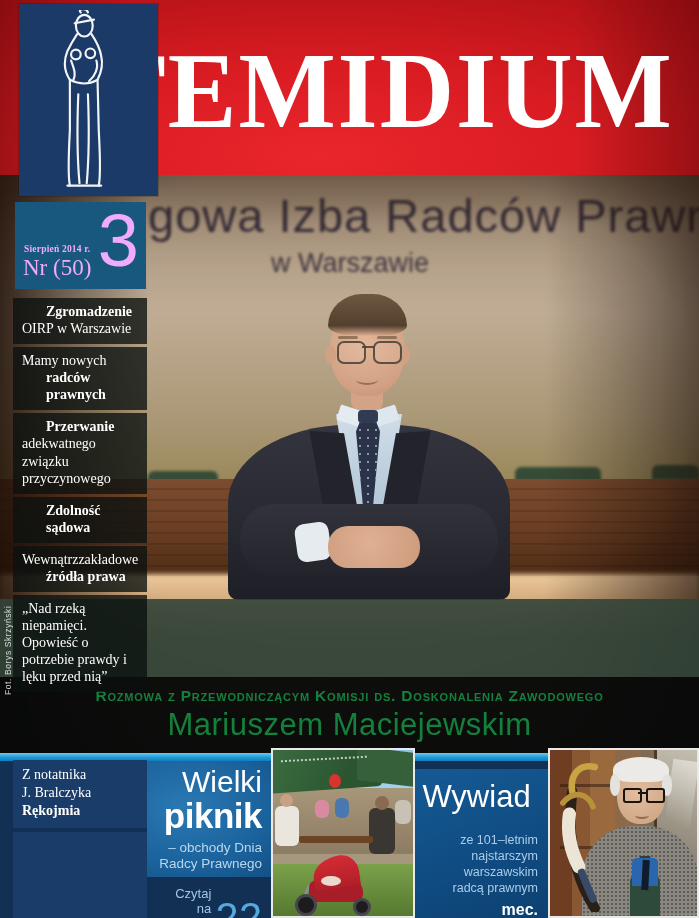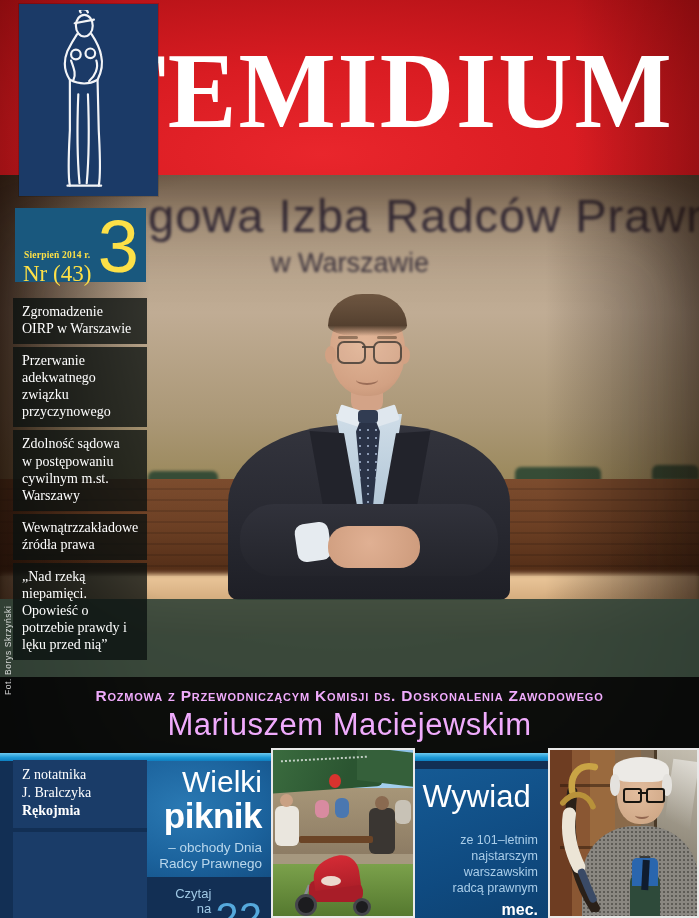--- a/index.html
+++ b/index.html
@@ -72,33 +72,33 @@
       linear-gradient(90deg,rgba(25,12,6,.8),rgba(25,12,6,0) 150px,rgba(25,12,6,0) 78%,rgba(20,10,5,.5)),
       radial-gradient(ellipse 90% 75% at 50% 38%,rgba(0,0,0,0) 55%,rgba(22,11,5,.55) 100%);
     box-shadow:inset 0 40px 80px rgba(40,20,8,.35);}
 
   
   .headline-band{position:absolute;left:0;top:425px;width:699px;height:78px;background:rgba(50,68,57,.9);
     text-align:center;color:#fff;z-index:3;}
   .headline-band h2{margin:4px 0 0;font-size:40px;line-height:1.0;font-weight:bold;letter-spacing:-.5px;}
   .headline-band .l2{margin:0;font-size:38px;line-height:1.0;font-weight:400;letter-spacing:-.5px;}
   .kicker-band{position:absolute;left:0;top:503px;width:699px;height:76px;background:rgba(6,9,9,.94);
-    text-align:center;color:#f0abfc;z-index:3;}
+    text-align:center;color:#15803d;z-index:3;}
   .kicker{margin:10px 0 0;font-size:15.5px;font-weight:bold;font-variant:small-caps;letter-spacing:.8px;}
   .kicker-name{margin:2px 0 0;font-size:31px;font-weight:400;letter-spacing:.5px;}
 
   
-  .issue-box{position:absolute;left:15px;top:208px;width:131px;height:74px;background:#19587e;z-index:6;color:#fde047;}
+  .issue-box{position:absolute;left:15px;top:202px;width:131px;height:87px;background:#19587e;z-index:6;color:#f0abfc;}
   .issue-date{position:absolute;left:9px;top:42px;font-family:"Liberation Serif",serif;font-size:9.5px;font-weight:bold;letter-spacing:.2px;}
   .issue-nr{position:absolute;left:8px;top:53px;font-family:"Liberation Serif",serif;font-size:23px;}
   .issue-number{position:absolute;right:7px;top:2px;font-size:74px;font-weight:300;line-height:1;}
   .sidebar{position:absolute;left:13px;top:298px;width:134px;z-index:6;}
   .sb-item{background:rgba(10,17,15,.78);color:#fff;font-family:"Liberation Serif",serif;
     font-size:14px;line-height:1.22;padding:5px 4px 7px 9px;margin-bottom:3px;}
-  .sb-item .b{font-weight:normal;}
+  .sb-item .b{font-weight:bold;margin-left:24px;}
   .photo-credit{position:absolute;left:3px;top:695px;width:130px;z-index:6;
     transform:rotate(-90deg);transform-origin:0 0;
     font-size:8.5px;letter-spacing:.6px;color:rgba(255,255,255,.8);}
 
   
   .bottom{position:absolute;left:0;top:753px;width:699px;height:165px;background:#122f54;z-index:4;}
   .stripe{position:absolute;left:0;top:0;width:699px;height:8px;
     background:linear-gradient(180deg,#6cc9f0,#1f9ad6 55%,#0d7fc0);}
   .note-box{position:absolute;left:13px;top:7px;width:134px;height:68px;background:#1a3c68;
     color:#fff;font-family:"Liberation Serif",serif;font-size:14px;line-height:1.3;padding:6px 4px 0 9px;box-sizing:border-box;}
@@ -243,36 +243,39 @@
           <path d="M31,70 C30,95 30,122 32,144"></path>
           <path d="M39,70 C40,95 40,122 38,144"></path>
           <path d="M22,146 L50,146"></path>
         </g>
       </svg>
     </div>
   </div>
 
   <div class="issue-box">
     <div class="issue-date">Sierpień 2014 r.</div>
-    <div class="issue-nr">Nr (43)</div>
+    <div class="issue-nr">Nr (50)</div>
     <div class="issue-number">3</div>
   </div>
 
   <div class="sidebar" id="sidebar-list">
       <div class="sb-item">
         <div class="b">Zgromadzenie</div>
         <div>OIRP w Warszawie</div>
       </div>
       <div class="sb-item">
+        <div>Mamy nowych</div>
+        <div class="b">radców prawnych</div>
+      </div>
+      <div class="sb-item">
         <div class="b">Przerwanie</div>
         <div>adekwatnego związku przyczynowego</div>
       </div>
       <div class="sb-item">
         <div class="b">Zdolność sądowa</div>
-        <div>w postępowaniu cywilnym m.st. Warszawy</div>
       </div>
       <div class="sb-item">
         <div>Wewnątrzzakładowe</div>
         <div class="b">źródła prawa</div>
       </div>
       <div class="sb-item">
         <div>„Nad rzeką niepamięci. Opowieść o potrzebie prawdy i lęku przed nią”</div>
       </div>
     </div>
 

